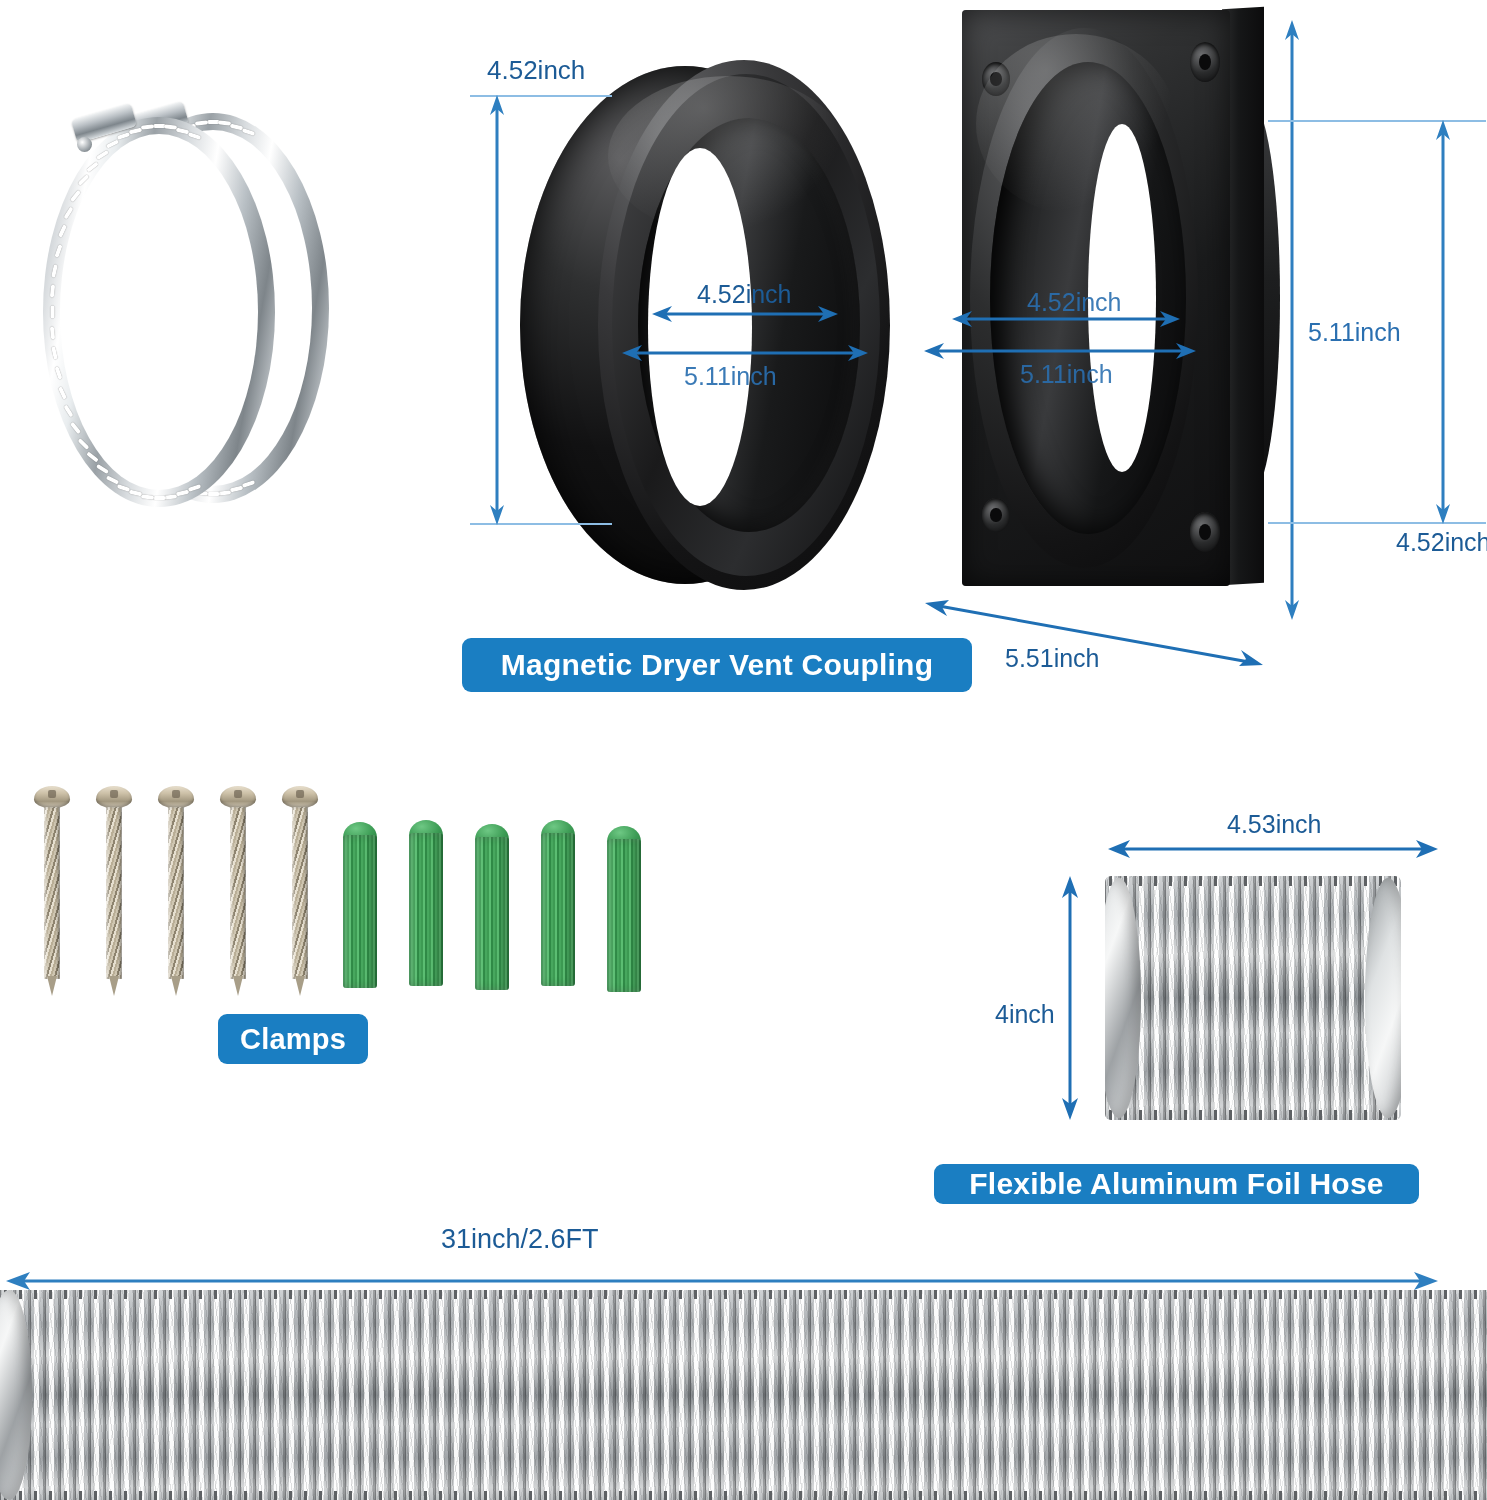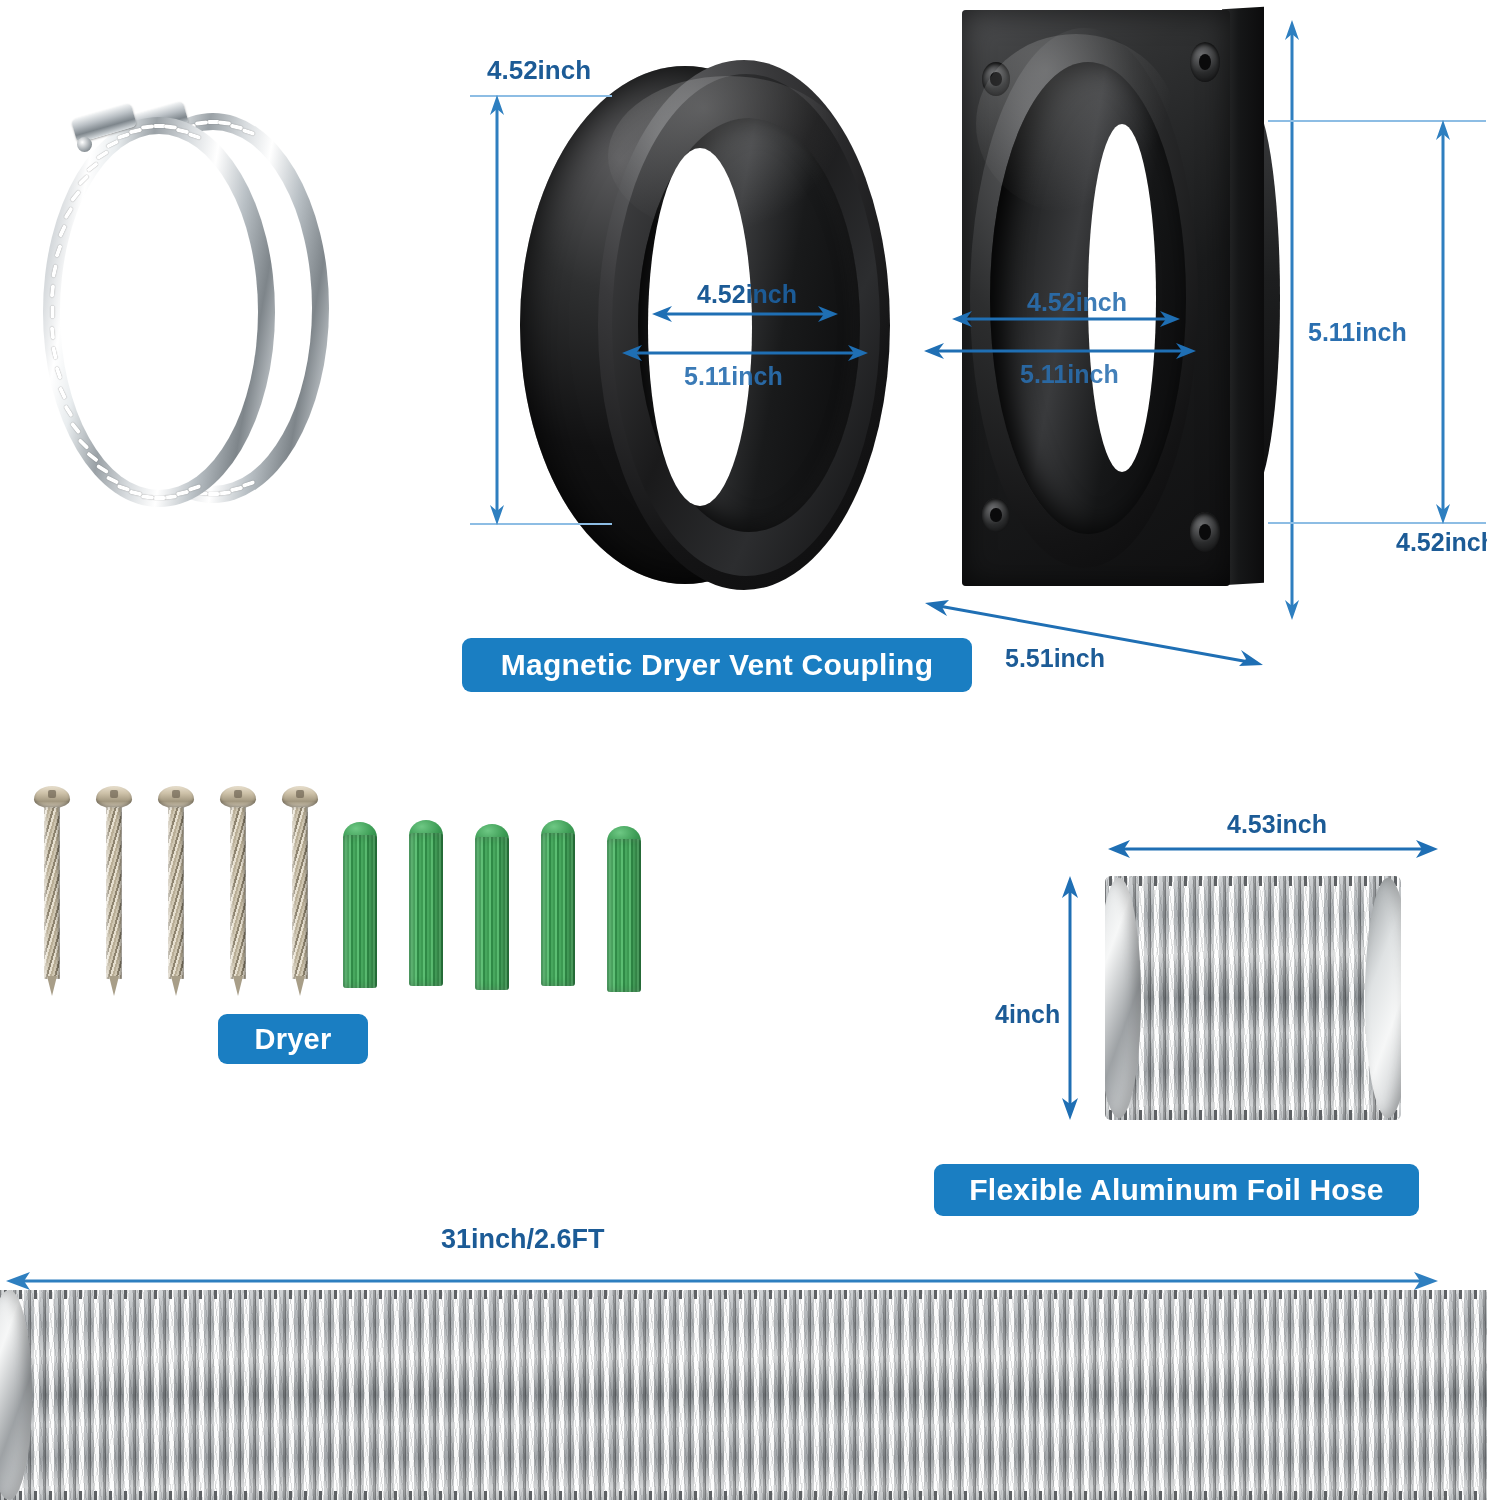--- a/index.html
+++ b/index.html
@@ -7,21 +7,21 @@
        font-family:"Liberation Sans","DejaVu Sans",sans-serif;}
 
   .stage{position:absolute;inset:0;}
 
   
   .badge{position:absolute;background:#1a7ec2;color:#ffffff;border-radius:9px;
          font-weight:bold;letter-spacing:.2px;display:flex;align-items:center;
          justify-content:center;line-height:1;white-space:nowrap;}
 
   
-  .dim{position:absolute;color:#1c5b96;font-weight:bold;white-space:nowrap;}
+  .dim{position:absolute;color:#1c5b96;font-weight:normal;white-space:nowrap;}
   .dim-light{color:#2a6fb0;}
 
   
   .ext{position:absolute;background:#8dbde4;}
   svg.arr{position:absolute;overflow:visible;}
 
   
   .clamps{position:absolute;}
   .clamp{position:absolute;border-radius:50%;}
   .clamp-band{position:absolute;border-radius:50%;
@@ -349,21 +349,21 @@
       <div class="screw-shaft" style="top:21px;width:15px;height:172px;"></div>
       <div class="screw-tip" style="top:190px;"></div>
     </div>
     <div class="screw" style="left:252px;top:0;width:40px;height:214px;">
       <div class="screw-head" style="left:2px;top:0;width:36px;height:22px;"></div>
       <div class="screw-shaft" style="top:21px;width:15px;height:172px;"></div>
       <div class="screw-tip" style="top:190px;"></div>
     </div>
   </div>
 
-  <div class="badge" style="left:218px;top:1014px;width:150px;height:50px;font-size:29px;">Dryer</div>
+  <div class="badge" style="left:218px;top:1014px;width:150px;height:50px;font-size:29px;">Clamps</div>
 
   <div style="position:absolute;left:340px;top:818px;width:300px;height:180px;">
     <div style="position:absolute;left:0;top:4px;width:40px;height:166px;">
       <div class="anchor-cap" style="top:0;width:34px;height:22px;"></div>
       <div class="anchor" style="left:3px;top:13px;width:34px;height:153px;"></div>
     </div>
     <div style="position:absolute;left:66px;top:2px;width:40px;height:166px;">
       <div class="anchor-cap" style="top:0;width:34px;height:22px;"></div>
       <div class="anchor" style="left:3px;top:13px;width:34px;height:153px;"></div>
     </div>
@@ -398,21 +398,21 @@
   </svg>
   <div class="dim" style="left:1227px;top:810px;font-size:25px;">4.53inch</div>
 
   <svg class="arr" style="left:1062px;top:876px;" width="16" height="244" viewBox="0 0 16 244">
     <line x1="8" y1="10" x2="8" y2="234" stroke="#1f6fb4" stroke-width="3"></line>
     <polygon points="8,0 16,22 8,16 0,22" fill="#1f6fb4"></polygon>
     <polygon points="8,244 0,222 8,228 16,222" fill="#1f6fb4"></polygon>
   </svg>
   <div class="dim" style="left:995px;top:1000px;font-size:25px;">4inch</div>
 
-  <div class="badge" style="left:934px;top:1164px;width:485px;height:52px;font-size:30px;text-align:right;">Flexible Aluminum Foil Hose</div>
+  <div class="badge" style="left:934px;top:1164px;width:485px;height:40px;font-size:30px;text-align:right;">Flexible Aluminum Foil Hose</div>
 
   <svg class="arr" style="left:6px;top:1272px;" width="1432" height="18" viewBox="0 0 1432 18">
     <line x1="14" y1="9" x2="1418" y2="9" stroke="#2e7fc0" stroke-width="3"></line>
     <polygon points="0,9 24,0 18,9 24,18" fill="#2e7fc0"></polygon>
     <polygon points="1432,9 1408,18 1414,9 1408,0" fill="#2e7fc0"></polygon>
   </svg>
   <div class="dim" style="left:441px;top:1224px;font-size:27px;">31inch/2.6FT</div>
 
   <div class="hose" style="left:0px;top:1290px;width:1487px;height:210px;">
     <div class="hose-body"></div>

